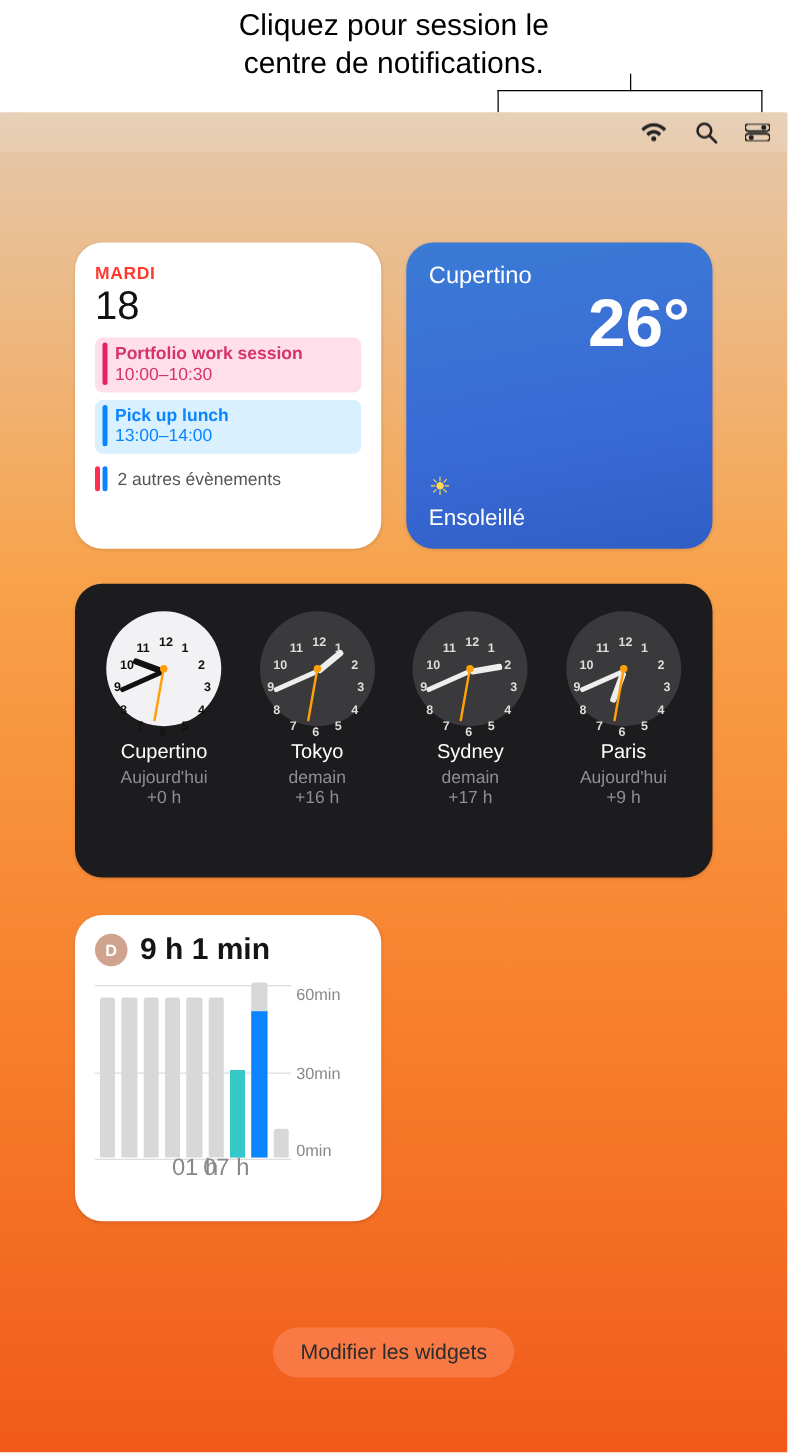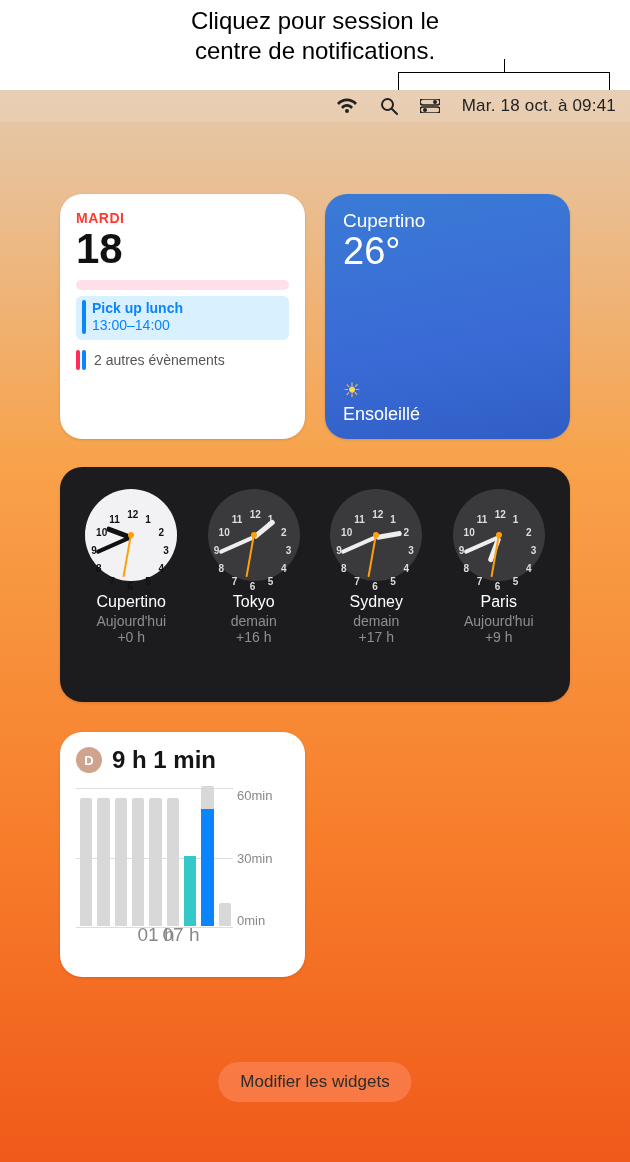--- a/index.html
+++ b/index.html
@@ -83,22 +83,22 @@
     display: flex;
     flex-direction: column;
   }
   .cal-day {
     font-size: 14px;
     font-weight: 700;
     color: #ff3b30;
     letter-spacing: 0.5px;
   }
   .cal-date {
-    font-size: 42px;
-    font-weight: 700;
+    font-size: 32px;
+    font-weight: 400;
     line-height: 1;
     margin: 2px 0 10px 0;
     color: #111;
   }
   .cal-event {
     display: flex;
     border-radius: 6px;
     padding: 4px 6px 6px 6px;
     margin-bottom: 6px;
     font-size: 14px;
@@ -132,21 +132,21 @@
     width: 245px;
     height: 245px;
     background: linear-gradient(170deg, #3a7bd5 0%, #3a6ad5 60%, #2f5ec5 100%);
     color: #fff;
     padding: 16px 18px 14px 18px;
     display: flex;
     flex-direction: column;
     justify-content: space-between;
   }
   .w-top .city { font-size: 19px; font-weight: 500; }
-  .w-top .temp { font-size: 38px; font-weight: 400; line-height: 1; }
+  .w-top .temp { font-size: 54px; font-weight: 700; line-height: 1; text-align: right; }
   .w-bot .sunicon { font-size: 20px; color: #ffd750; }
   .w-bot .cond { font-size: 18px; margin-top: 2px; }
   .w-bot .hilo { font-size: 18px; margin-top: 2px; }
   
   .wclock {
     margin-top: 28px;
     width: 510px;
     height: 235px;
     background: #1c1c1e;
     border-radius: 22px;
@@ -271,32 +271,35 @@
         </svg>
     </span>
     <span class="icon">
       <svg width="20" height="14" viewBox="0 0 20 14">
           <rect x="0" y="0" width="20" height="6" rx="3" fill="none" stroke="#222" stroke-width="1.6"></rect>
           <circle cx="15" cy="3" r="2" fill="#222"></circle>
           <rect x="0" y="8" width="20" height="6" rx="3" fill="none" stroke="#222" stroke-width="1.6"></rect>
           <circle cx="5" cy="11" r="2" fill="#222"></circle>
         </svg>
     </span>
-    <span class="datetime">Mar. 18 oct. à  09:41</span>
   </div>
 
   <div class="widgets">
 
     <div class="row1">
 
       <div class="widget cal">
         <div class="cal-day">MARDI</div>
         <div class="cal-date">18</div>
         <div class="cal-event ev1">
           <div class="bar"></div>
+          <div class="txt">
+            <div class="title">Portfolio work session</div>
+            <div class="time">10:00–10:30</div>
+          </div>
         </div>
         <div class="cal-event ev2">
           <div class="bar"></div>
           <div class="txt">
             <div class="title">Pick up lunch</div>
             <div class="time">13:00–14:00</div>
           </div>
         </div>
         <div class="cal-more">
           <span class="cal-more-bars">

